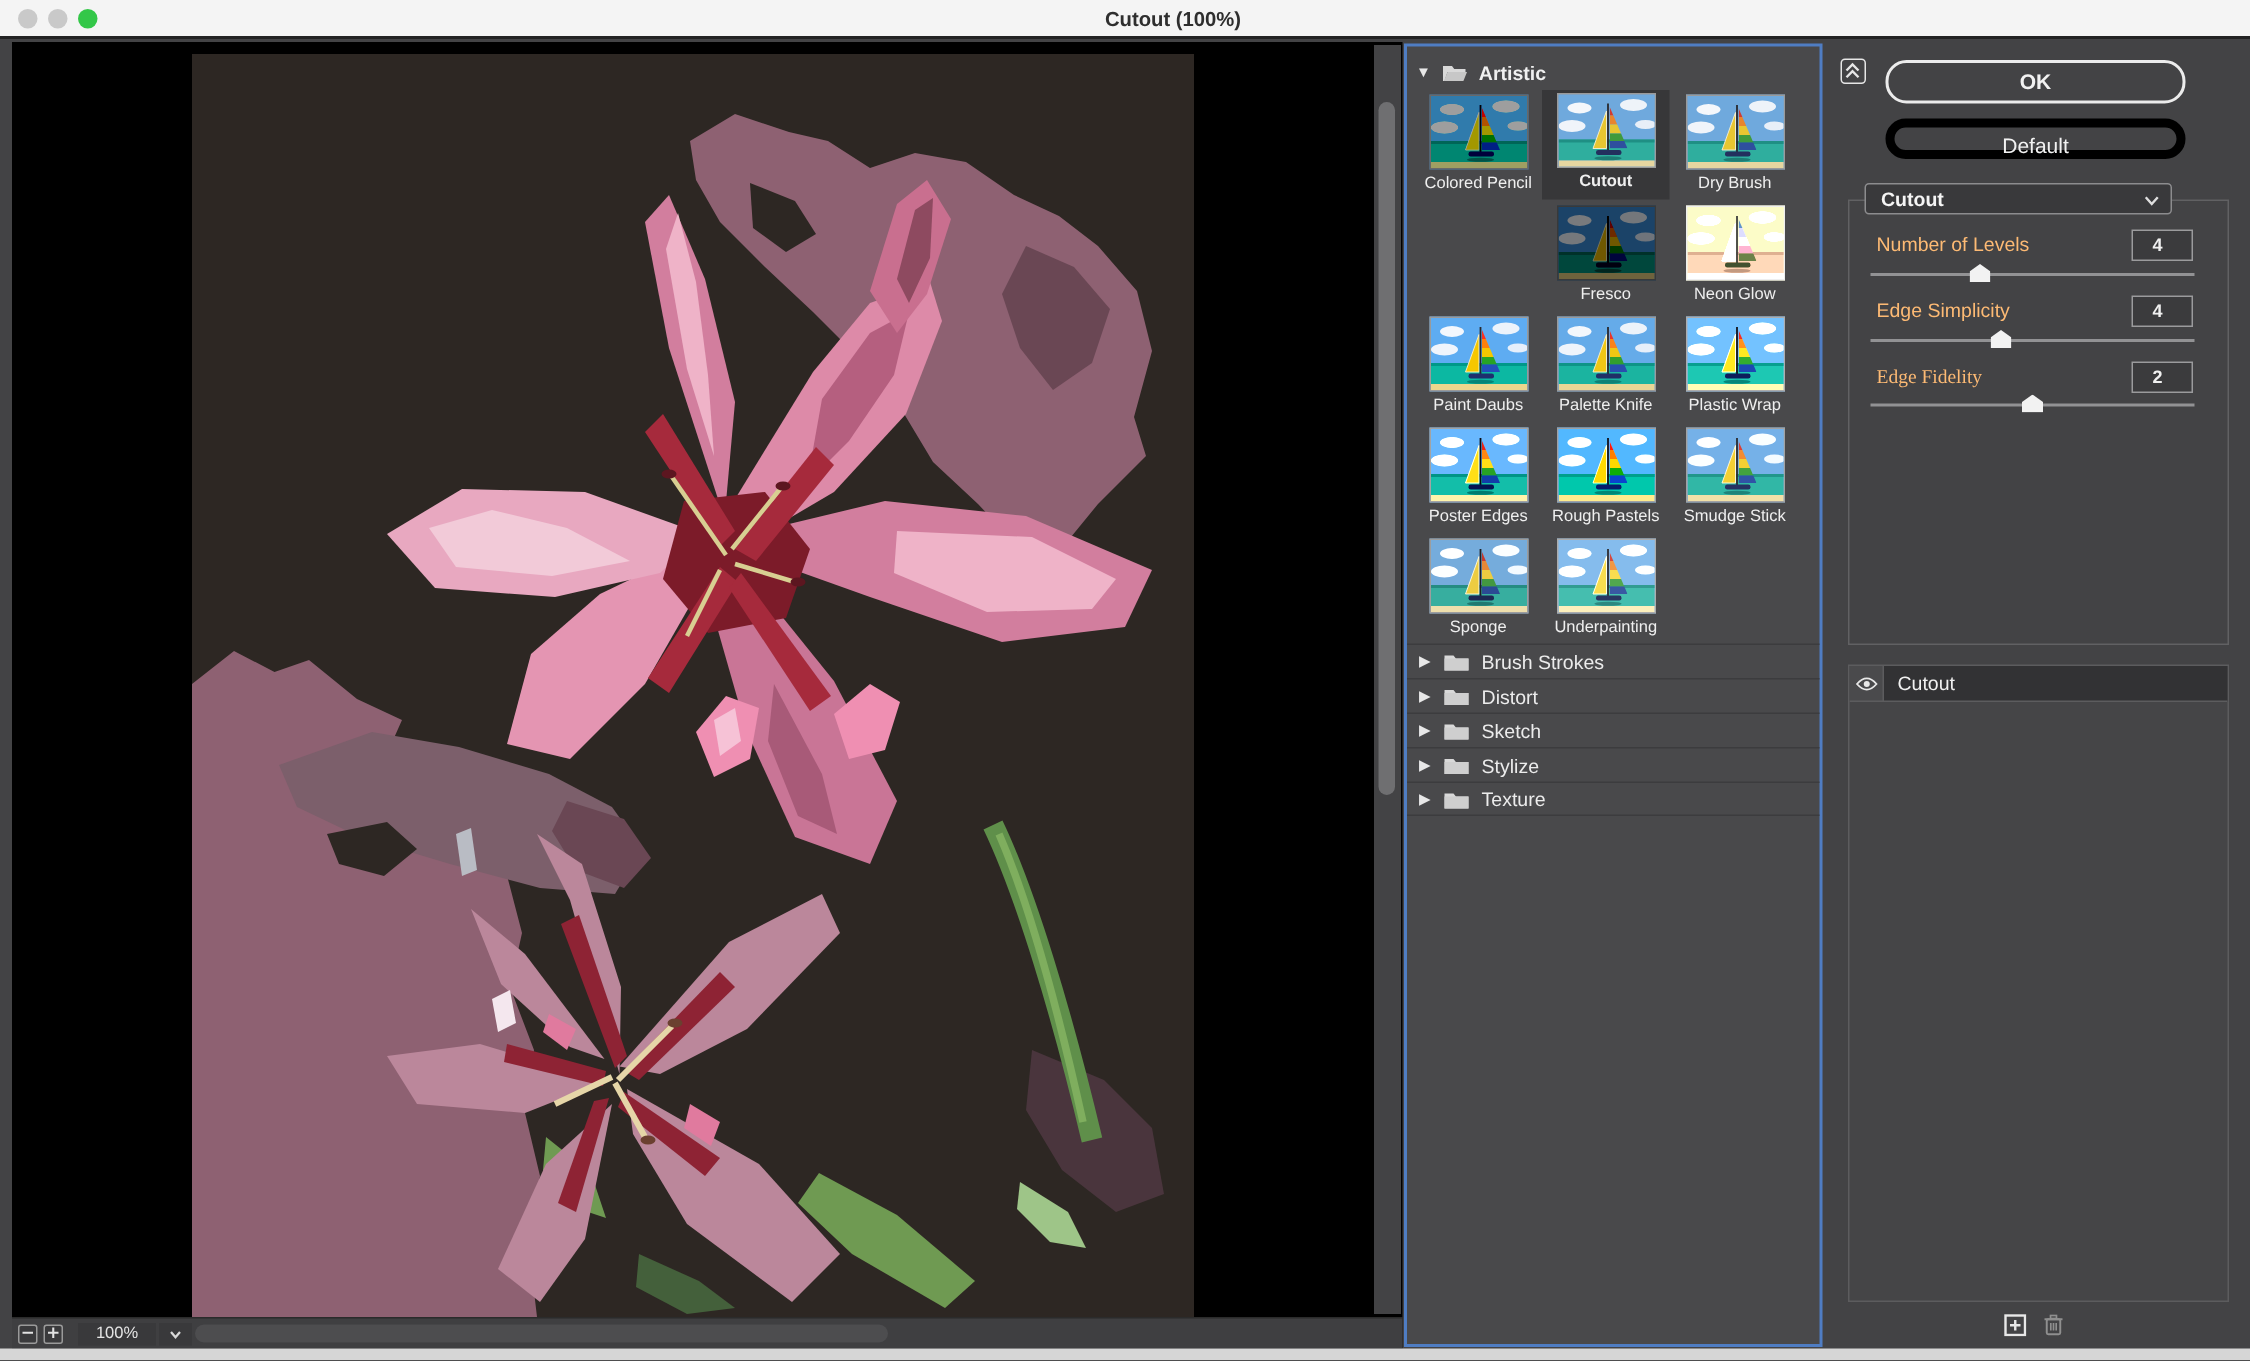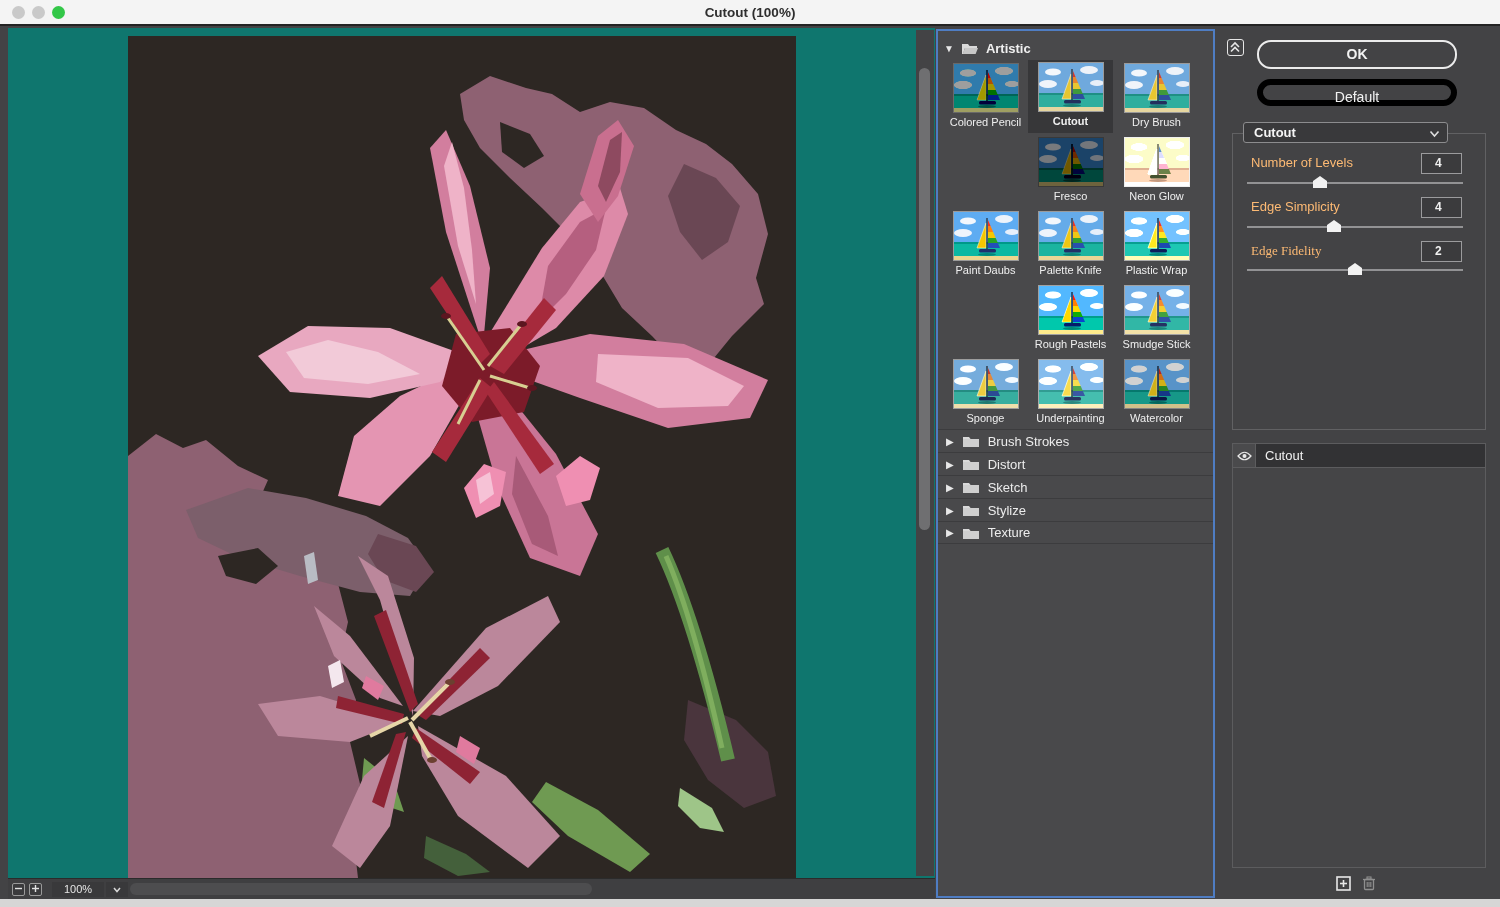--- a/index.html
+++ b/index.html
@@ -1,26 +1,26 @@
 <!DOCTYPE html>
 <html><head>
 <meta charset="utf-8">
 <style>
   * { margin:0; padding:0; box-sizing:border-box; }
   html,body { width:1500px; height:907px; }
   body { font-family:"Liberation Sans", sans-serif; background:#434345; position:relative; overflow:hidden; }
   .abs { position:absolute; }
 
   
-  #titlebar { left:0; top:0; width:1500px; height:26px; background:#f4f4f4; border-bottom:2px solid #232323; }
+  #titlebar { left:0; top:0; width:1500px; height:26px; background:#f4f4f4; border-bottom:2px solid #232323;padding-left:32px; }
   .tl { width:13px; height:13px; border-radius:50%; top:6px; }
   #title-text { width:100%; text-align:center; top:5px; font-size:13.5px; font-weight:bold; color:#2e2e2e; }
 
   
-  #preview-pane { left:8px; top:28px; width:927px; height:871px; background:#0f766e; }
+  #preview-pane { left:8px; top:28px; width:927px; height:871px; background:#000000; }
   #preview-image { left:120px; top:8px; width:668px; height:842px; background:#2d2723; }
   #preview-image svg { display:block; width:100%; height:100%; }
 
   #vscroll-track { left:908px; top:2px; width:18px; height:846px; background:#434345; }
   #vscroll-thumb { left:3px; top:38px; width:11px; height:462px; border-radius:6px; background:#6f6f71; }
 
   #status-bar { left:0; top:850px; width:927px; height:21px; background:#3f3f41; border-top:1px solid #2b2b2b; }
   .zoombtn { width:13px; height:13px; top:4px; background:#3a3a3c; border:1px solid #9a9a9a; border-radius:2px;
              color:#e2e2e2; font-size:11px; line-height:10px; text-align:center; }
   #zoom-well { left:44px; top:3px; width:52px; height:15px; background:#39393b; color:#e4e4e4;
@@ -308,20 +308,28 @@
   </div>
   <div class="tile abs" style="left:176px;top:178px;">
     <div class="art fx-pw">
         <svg viewBox="0 0 66 50">
           <use href="#boat-sym"></use>
         </svg>
       </div>
     <div class="tlabel">Plastic Wrap</div>
   </div>
 
+  <div class="tile abs" style="left:5px;top:252px;">
+    <div class="art fx-pe">
+        <svg viewBox="0 0 66 50">
+          <use href="#boat-sym"></use>
+        </svg>
+      </div>
+    <div class="tlabel">Poster Edges</div>
+  </div>
   <div class="tile abs" style="left:90px;top:252px;">
     <div class="art fx-rp">
         <svg viewBox="0 0 66 50">
           <use href="#boat-sym"></use>
         </svg>
       </div>
     <div class="tlabel">Rough Pastels</div>
   </div>
   <div class="tile abs" style="left:176px;top:252px;">
     <div class="art fx-ss">
@@ -340,28 +348,20 @@
       </div>
     <div class="tlabel">Sponge</div>
   </div>
   <div class="tile abs" style="left:90px;top:326px;">
     <div class="art fx-up">
         <svg viewBox="0 0 66 50">
           <use href="#boat-sym"></use>
         </svg>
       </div>
     <div class="tlabel">Underpainting</div>
-  </div>
-  <div class="tile abs" style="left:176px;top:326px;">
-    <div class="art fx-wc">
-        <svg viewBox="0 0 66 50">
-          <use href="#boat-sym"></use>
-        </svg>
-      </div>
-    <div class="tlabel">Watercolor</div>
   </div>
 
   <div class="cat" style="top:398px;">
     <span class="tri">▶</span>
     <svg width="18" height="14">
         <use href="#folder-closed"></use>
       </svg>
     <span class="clabel">Brush Strokes</span>
   </div>
   <div class="cat" style="top:421px;">

